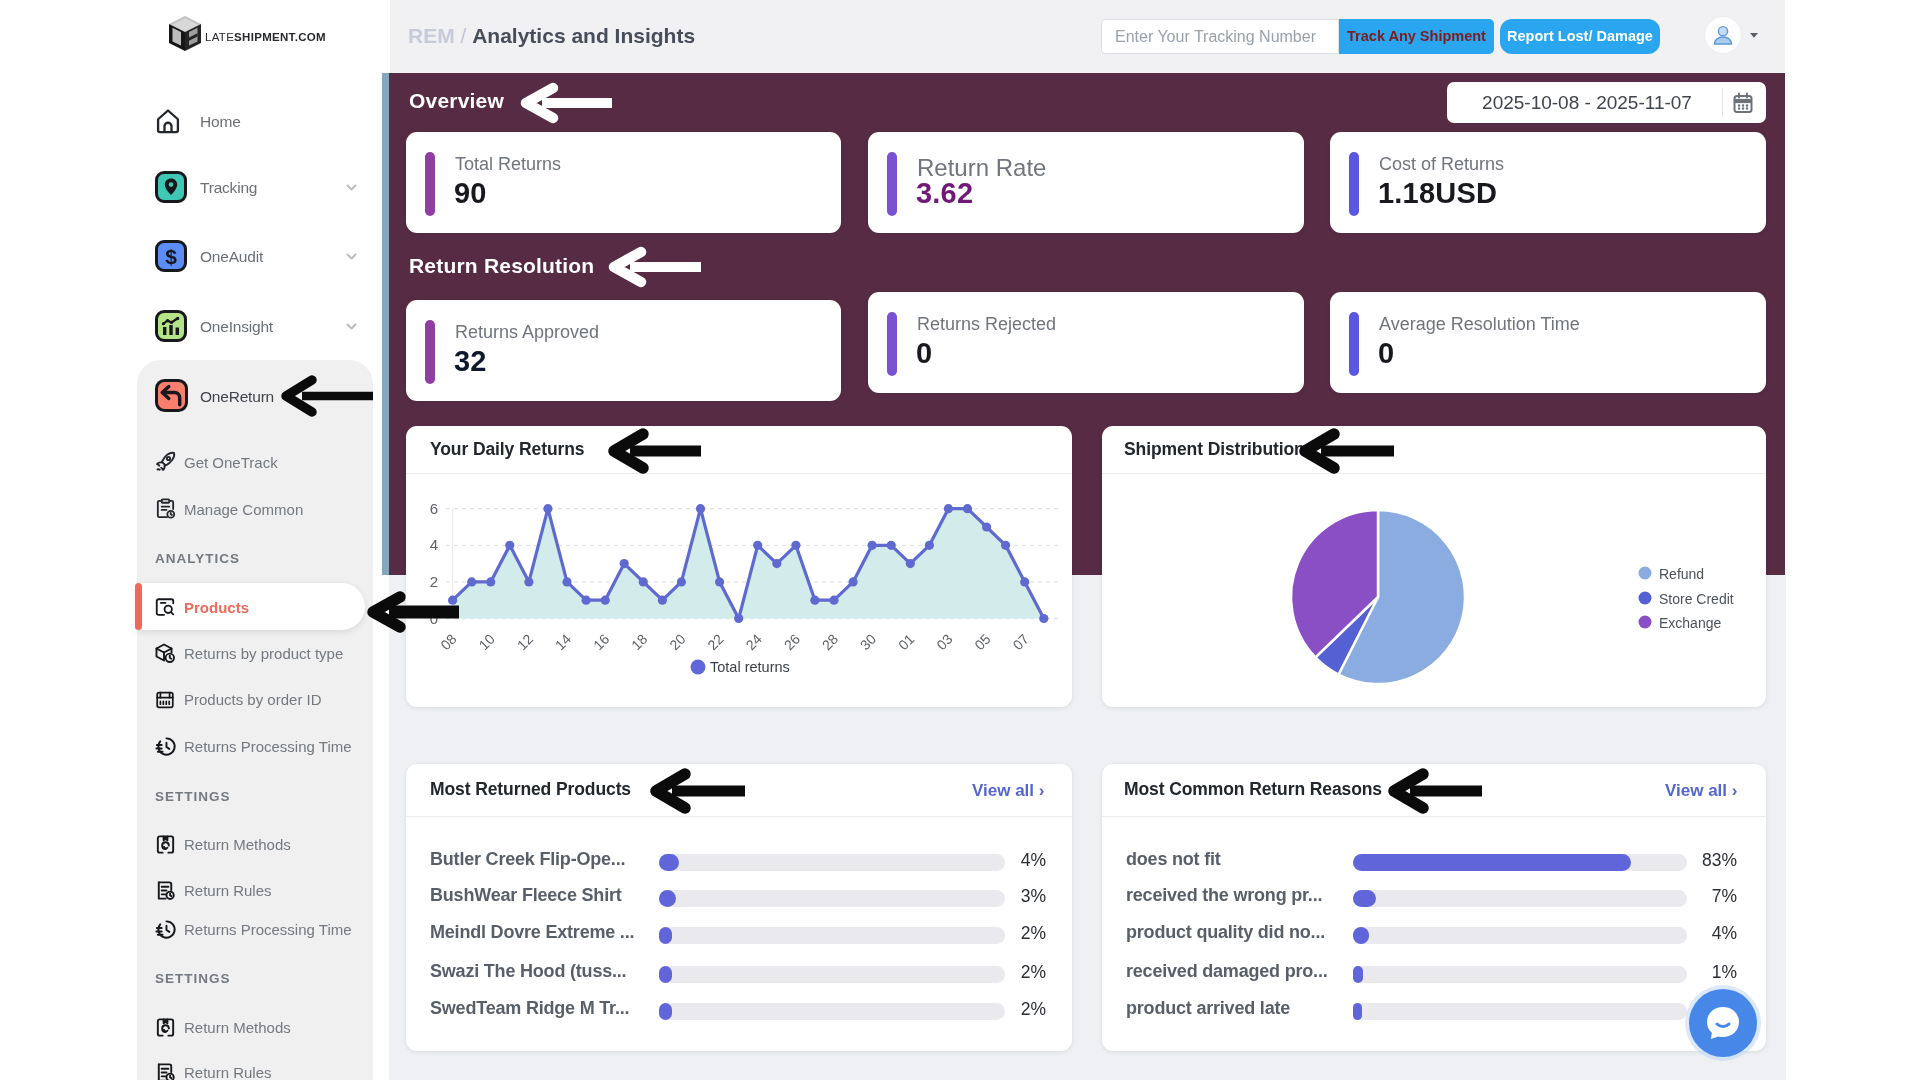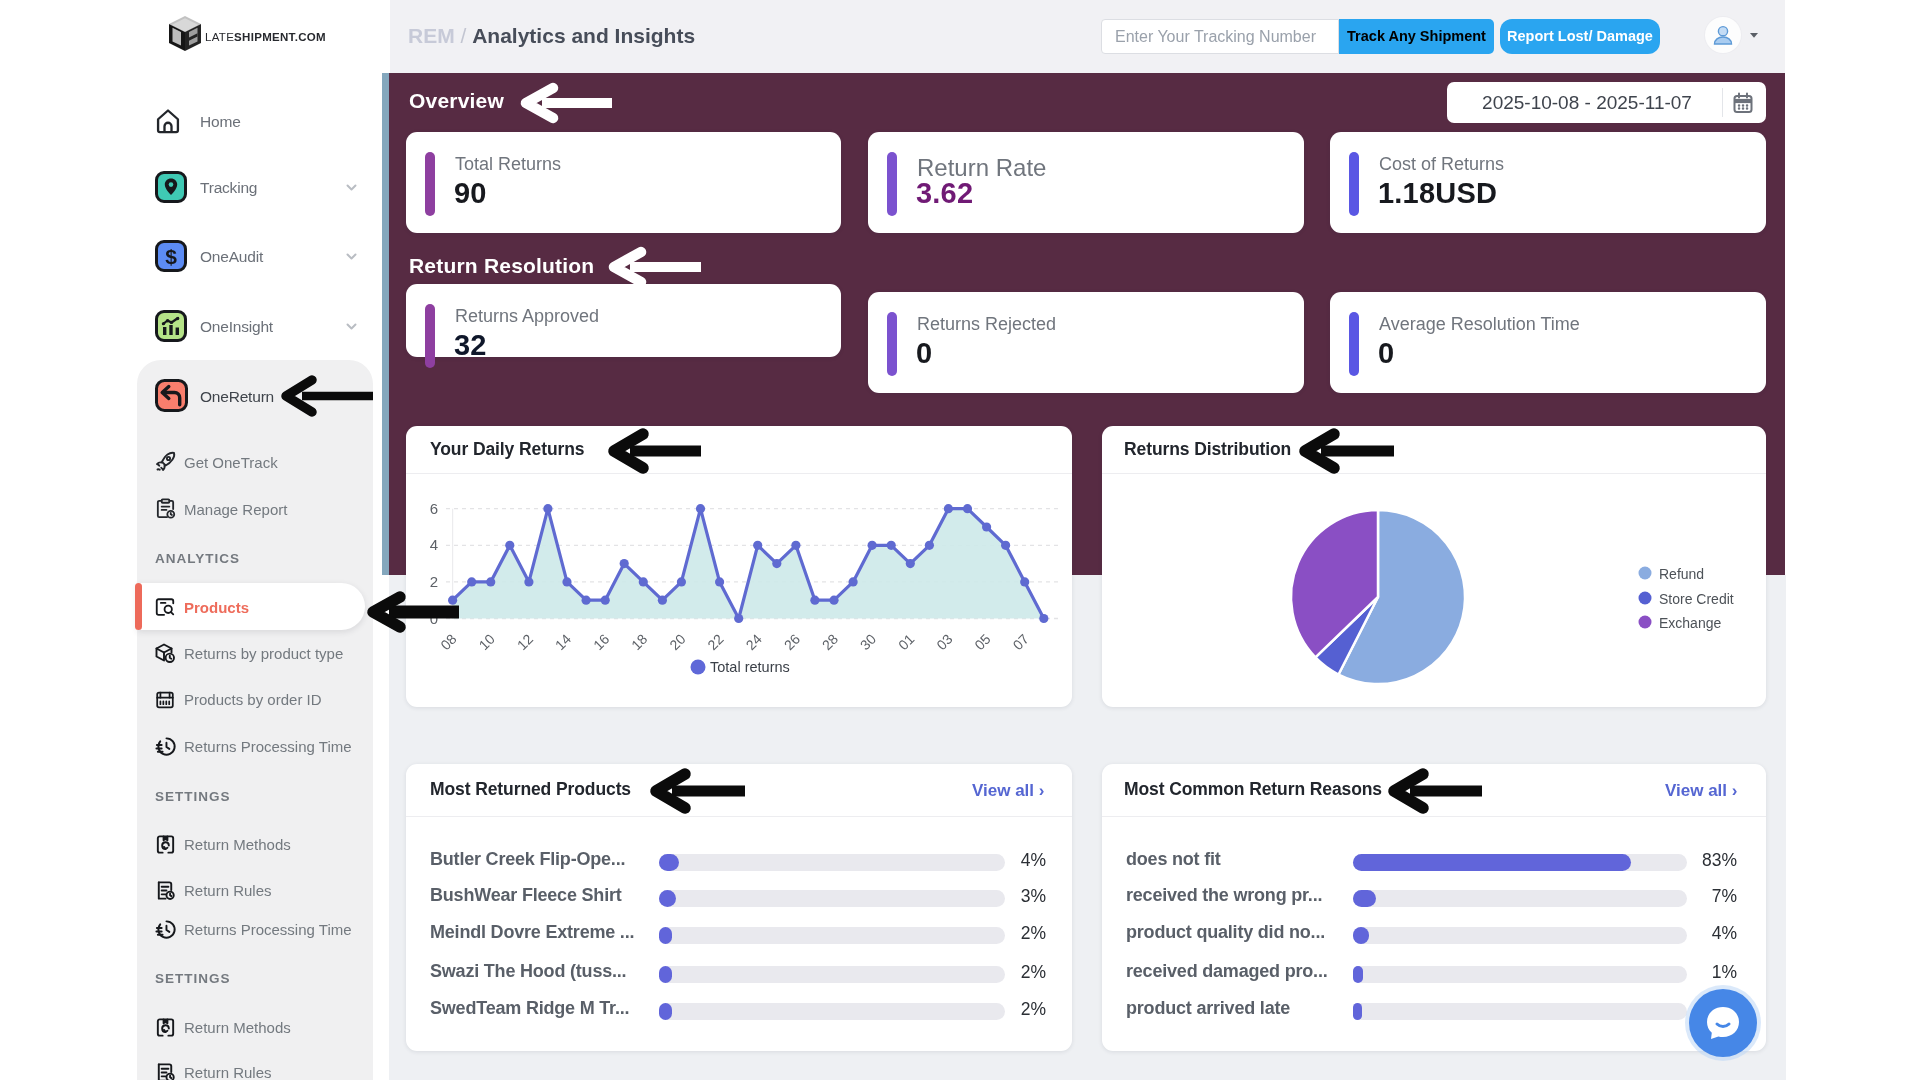--- a/index.html
+++ b/index.html
@@ -23,21 +23,21 @@
 
 <div class="abs" style="left:389px;top:73px;width:1396px;height:502px;background:#572b43"></div>
 
 <div class="abs" style="left:382px;top:73px;width:7px;height:502px;background:#84a7bd"></div>
 
 <div class="abs" style="left:389px;top:575px;width:1397px;height:505px;background:#eef0f3"></div>
 
 <div class="abs" style="left:408px;top:24px;font-size:21px;white-space:nowrap"><span style="color:#c7cad8;font-weight:600">REM</span><span style="color:#c2c5d1;font-weight:400"> / </span><span style="color:#474d59;font-weight:700">Analytics and Insights</span></div>
 <div class="abs" style="left:1101px;top:19px;width:238px;height:35px;background:#fff;border:1px solid #dcdee3;border-radius:4px 0 0 4px"></div>
 <div class="abs" style="left:1115px;top:28px;font-size:16px;color:#9aa1ab">Enter Your Tracking Number</div>
-<div class="abs" style="left:1339px;top:19px;width:155px;height:35px;background:#2aa5f0;border-radius:0 5px 5px 0;color:#000000;font-size:14.5px;font-weight:700;text-align:center;line-height:35px;white-space:nowrap">Track Any Shipment</div>
+<div class="abs" style="left:1339px;top:19px;width:155px;height:35px;background:#2aa5f0;border-radius:0 5px 5px 0;color:#7f1d1d;font-size:14.5px;font-weight:700;text-align:center;line-height:35px;white-space:nowrap">Track Any Shipment</div>
 <div class="abs" style="left:1500px;top:19px;width:160px;height:35px;background:#2aa5f0;border-radius:12px;color:#fff;font-size:14.5px;font-weight:700;text-align:center;line-height:35px;white-space:nowrap">Report Lost/ Damage</div>
 <div class="abs" style="left:1705px;top:17px;width:36px;height:36px;border-radius:50%;background:#fdfdfd;box-shadow:0 0 0 1px #ececf0"></div>
 <svg class="abs" style="left:1711px;top:23px" width="24" height="24" viewBox="0 0 24 24">
 <circle cx="12" cy="8.2" r="4.6" fill="#c4dcf5" stroke="#5e9ad6" stroke-width="1.4"></circle>
 <path d="M3.5 21 c0-4.4 3.8-7 8.5-7 s8.5 2.6 8.5 7 Z" fill="#a9ccf0" stroke="#5e9ad6" stroke-width="1.4"></path>
 </svg>
 <svg class="abs" style="left:1749px;top:32px" width="10" height="7" viewBox="0 0 10 7">
     <path d="M1 1 L5 5.8 L9 1 Z" fill="#5a5f66"></path>
   </svg>
 
@@ -122,21 +122,21 @@
 <svg class="abs" style="left:345px;top:181px" width="13" height="13" viewBox="0 0 13 13" fill="none" stroke="#b9bdc3" stroke-width="2" stroke-linecap="round" stroke-linejoin="round">
     <path d="M2.5 4.5 L6.5 8.5 L10.5 4.5"></path>
   </svg>
 <svg class="abs" style="left:345px;top:250px" width="13" height="13" viewBox="0 0 13 13" fill="none" stroke="#b9bdc3" stroke-width="2" stroke-linecap="round" stroke-linejoin="round">
     <path d="M2.5 4.5 L6.5 8.5 L10.5 4.5"></path>
   </svg>
 <svg class="abs" style="left:345px;top:320px" width="13" height="13" viewBox="0 0 13 13" fill="none" stroke="#b9bdc3" stroke-width="2" stroke-linecap="round" stroke-linejoin="round">
     <path d="M2.5 4.5 L6.5 8.5 L10.5 4.5"></path>
   </svg>
 <div class="abs subtxt" style="left:184px;top:454px;font-weight:500">Get OneTrack</div>
-<div class="abs subtxt" style="left:184px;top:501px;font-weight:500">Manage Report</div>
+<div class="abs subtxt" style="left:184px;top:501px;font-weight:500">Manage Common</div>
 
 <div class="abs" style="left:137px;top:583px;width:228px;height:47px;background:#fff;border-radius:0 24px 24px 0;box-shadow:0 2px 6px rgba(40,40,60,.12)"></div>
 <div class="abs" style="left:135px;top:583px;width:7px;height:47px;border-radius:4px;background:#ed6a5a"></div>
 <svg class="abs" style="left:154px;top:596px" width="22" height="22" viewBox="0 0 24 24" fill="none" stroke="#16181c" stroke-width="2" stroke-linecap="round" stroke-linejoin="round">
 <path d="M21 8 v-2.5 a2 2 0 0 0 -2 -2 h-14 a2 2 0 0 0 -2 2 v13 a2 2 0 0 0 2 2 h6"></path>
 <path d="M7.5 7.5 h5"></path>
 <circle cx="15.5" cy="14.5" r="4"></circle>
 <path d="M18.5 17.5 L21 20"></path>
   </svg>
 <div class="abs" style="left:184px;top:599px;font-size:15px;font-weight:700;color:#ee6c5b">Products</div>
@@ -210,42 +210,42 @@
 <div class="abs" style="left:19px;top:20px;width:10px;height:64px;border-radius:5px;background:#7b52cf"></div>
 <div class="abs" style="left:49px;top:22px;font-size:24px;color:#70757d">Return Rate</div>
 <div class="abs" style="left:48px;top:45px;font-size:29px;font-weight:700;color:#701a75;letter-spacing:0.2px">3.62</div>
 </div>
 <div class="card abs" style="left:1330px;top:132px;width:436px;height:101px">
 <div class="abs" style="left:19px;top:20px;width:10px;height:64px;border-radius:5px;background:#5a57e4"></div>
 <div class="abs" style="left:49px;top:22px;font-size:18px;color:#70757d">Cost of Returns</div>
 <div class="abs" style="left:48px;top:45px;font-size:29px;font-weight:700;color:#17191e;letter-spacing:0.2px">1.18USD</div>
 </div>
 <div class="abs" style="left:409px;top:254px;font-size:21px;font-weight:700;color:#fff;letter-spacing:0.2px">Return Resolution</div>
-<div class="card abs" style="left:406px;top:284px;width:435px;height:73px">
+<div class="card abs" style="left:406px;top:300px;width:435px;height:101px">
 <div class="abs" style="left:19px;top:20px;width:10px;height:64px;border-radius:5px;background:#8e3fa0"></div>
 <div class="abs" style="left:49px;top:22px;font-size:18px;color:#70757d">Returns Approved</div>
 <div class="abs" style="left:48px;top:45px;font-size:29px;font-weight:700;color:#0f172a;letter-spacing:0.2px">32</div>
 </div>
 <div class="card abs" style="left:868px;top:292px;width:436px;height:101px">
 <div class="abs" style="left:19px;top:20px;width:10px;height:64px;border-radius:5px;background:#7b52cf"></div>
 <div class="abs" style="left:49px;top:22px;font-size:18px;color:#70757d">Returns Rejected</div>
 <div class="abs" style="left:48px;top:45px;font-size:29px;font-weight:700;color:#17191e;letter-spacing:0.2px">0</div>
 </div>
 <div class="card abs" style="left:1330px;top:292px;width:436px;height:101px">
 <div class="abs" style="left:19px;top:20px;width:10px;height:64px;border-radius:5px;background:#5a57e4"></div>
 <div class="abs" style="left:49px;top:22px;font-size:18px;color:#70757d">Average Resolution Time</div>
 <div class="abs" style="left:48px;top:45px;font-size:29px;font-weight:700;color:#17191e;letter-spacing:0.2px">0</div>
 </div>
 
 <div class="card abs" style="left:406px;top:426px;width:666px;height:281px"></div>
 <div class="card abs" style="left:1102px;top:426px;width:664px;height:281px"></div>
 <div class="abs" style="left:406px;top:473px;width:666px;height:1px;background:#ededf0"></div>
 <div class="abs" style="left:1102px;top:473px;width:664px;height:1px;background:#ededf0"></div>
 <div class="abs ctitle" style="left:430px;top:439px">Your Daily Returns</div>
-<div class="abs ctitle" style="left:1124px;top:439px">Returns Distribution</div>
+<div class="abs ctitle" style="left:1124px;top:439px">Shipment Distribution</div>
 <svg class="abs" style="left:406px;top:474px;width:666px;height:233px" viewBox="0 0 666 233">
 <line x1="40" y1="34.7" x2="652" y2="34.7" stroke="#e3e3e5" stroke-width="1.3" stroke-dasharray="4 4"></line>
 <text x="32" y="39.7" text-anchor="end" font-size="15" fill="#5d6167">6</text>
 <line x1="40" y1="71.3" x2="652" y2="71.3" stroke="#e3e3e5" stroke-width="1.3" stroke-dasharray="4 4"></line>
 <text x="32" y="76.3" text-anchor="end" font-size="15" fill="#5d6167">4</text>
 <line x1="40" y1="107.9" x2="652" y2="107.9" stroke="#e3e3e5" stroke-width="1.3" stroke-dasharray="4 4"></line>
 <text x="32" y="112.9" text-anchor="end" font-size="15" fill="#5d6167">2</text>
 <line x1="40" y1="144.5" x2="652" y2="144.5" stroke="#e3e3e5" stroke-width="1.3" stroke-dasharray="4 4"></line>
 <text x="32" y="149.5" text-anchor="end" font-size="15" fill="#5d6167">0</text>
 <line x1="46.6" y1="34.7" x2="46.6" y2="144.5" stroke="#ececee" stroke-width="1.2"></line>

